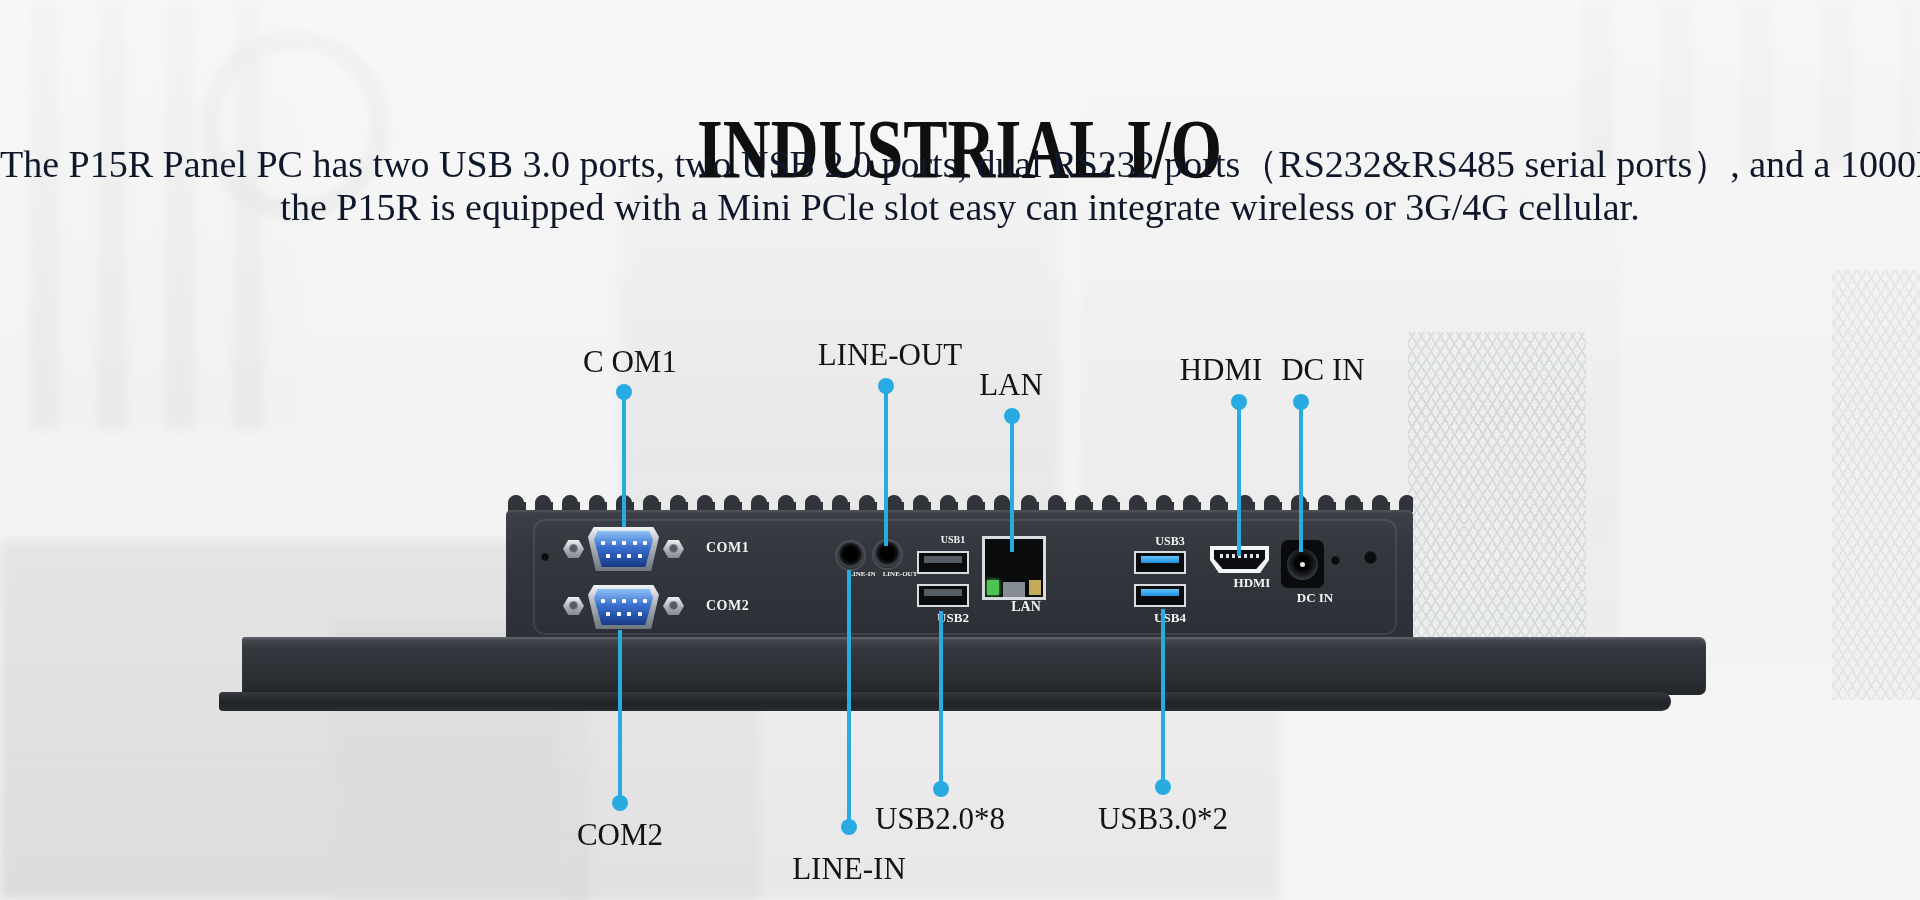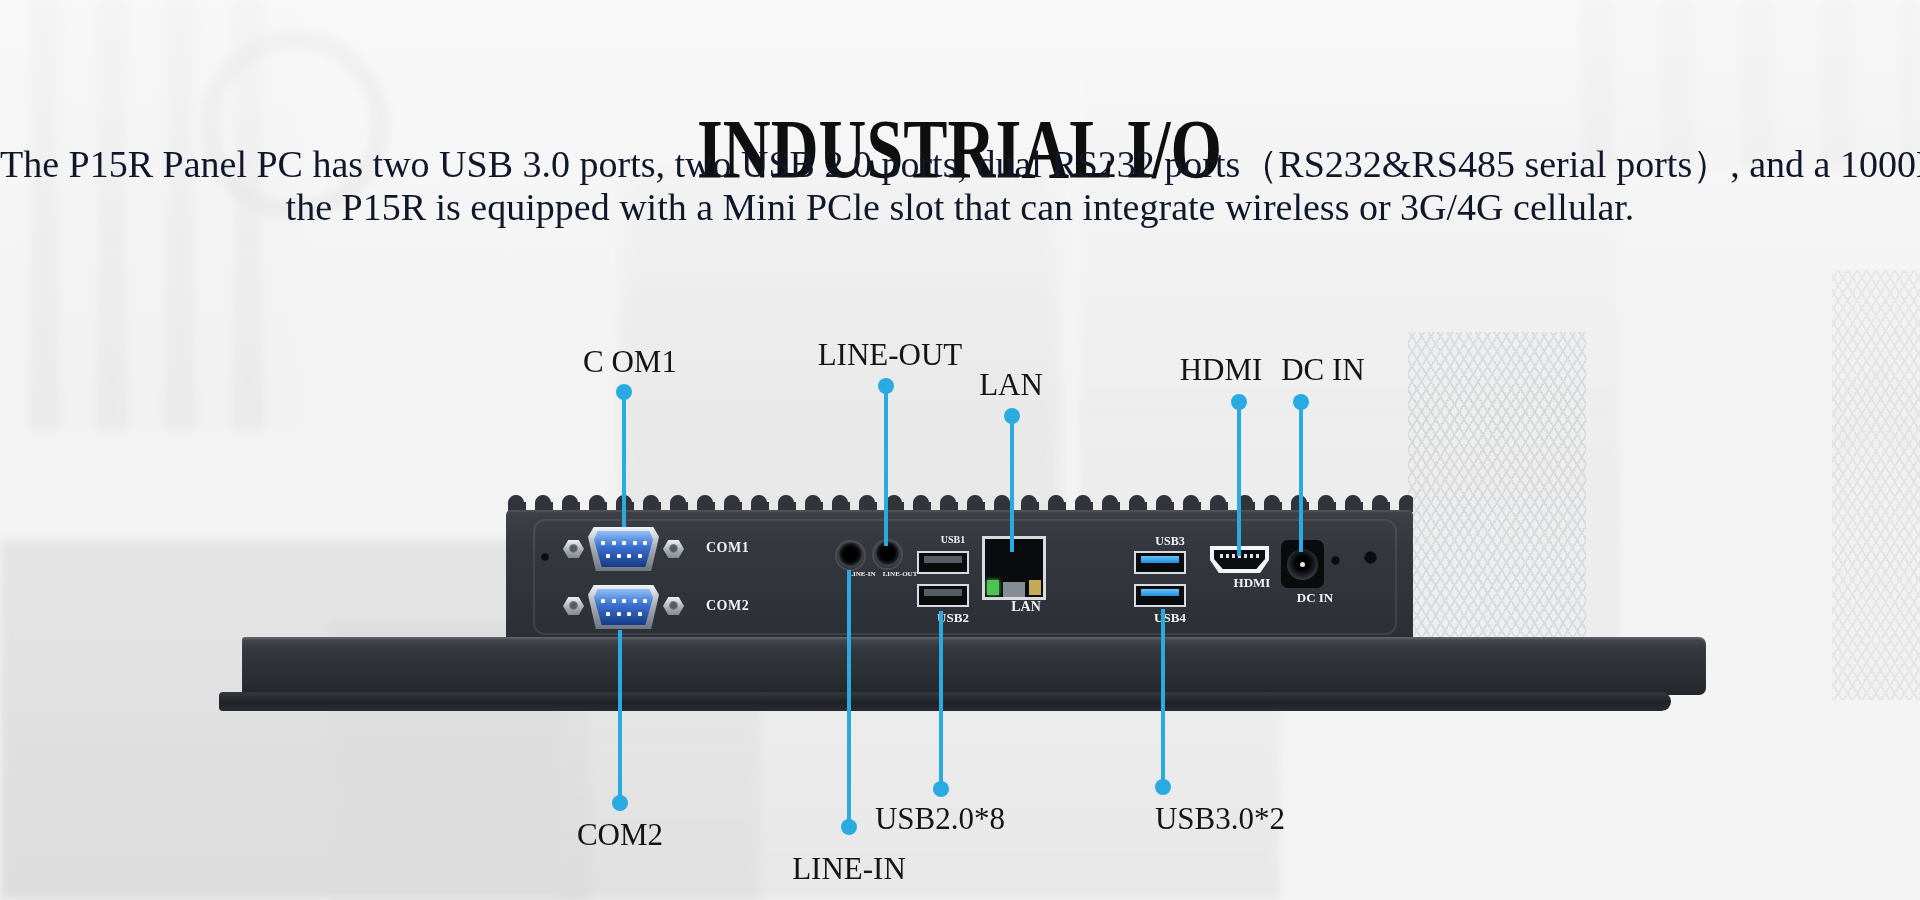--- a/index.html
+++ b/index.html
@@ -146,21 +146,21 @@
     <div class="bg bg-bottomleft"></div>
     <div class="bg bg-bottomstep"></div>
     <div class="bg bg-bottommid"></div>
     <div class="bg bg-wash"></div>
   </div>
 
   <h1 class="title"><span>INDUSTRIAL I/O</span></h1>
 
   <div class="desc">
     <div>The P15R Panel PC has two USB 3.0 ports, two USB 2.0 ports, dual RS232 ports（RS232&amp;RS485 serial ports）, and a 1000M</div>
-    <div>the P15R is equipped with a Mini PCle slot that can integrate wireless or 3G/4G cellular.</div>
+    <div>the P15R is equipped with a Mini PCle slot easy can integrate wireless or 3G/4G cellular.</div>
   </div>
 
   <div>
     <div class="fins"></div>
     <div class="chassis"></div>
     <div class="faceplate"></div>
     <div class="bezel"></div>
     <div class="bezel-lip"></div>
 
     <div class="hole" style="left:541px;top:553px;width:8px;height:8px;"></div>
@@ -243,16 +243,16 @@
     <div class="cl-line" style="left:847px;top:570px;height:251px;"></div>
     <div class="cl-dot" style="left:841px;top:819px;"></div>
     <div class="cl-label" style="left:849px;top:851px;">LINE-IN</div>
 
     <div class="cl-line" style="left:939px;top:611px;height:172px;"></div>
     <div class="cl-dot" style="left:933px;top:781px;"></div>
     <div class="cl-label" style="left:940px;top:801px;">USB2.0*8</div>
 
     <div class="cl-line" style="left:1161px;top:609px;height:172px;"></div>
     <div class="cl-dot" style="left:1155px;top:779px;"></div>
-    <div class="cl-label" style="left:1220px;top:801px;">USB3.0*2</div>
+    <div class="cl-label" style="left:1163px;top:801px;">USB3.0*2</div>
   </div>
 
 </div>
 
 </body></html>

